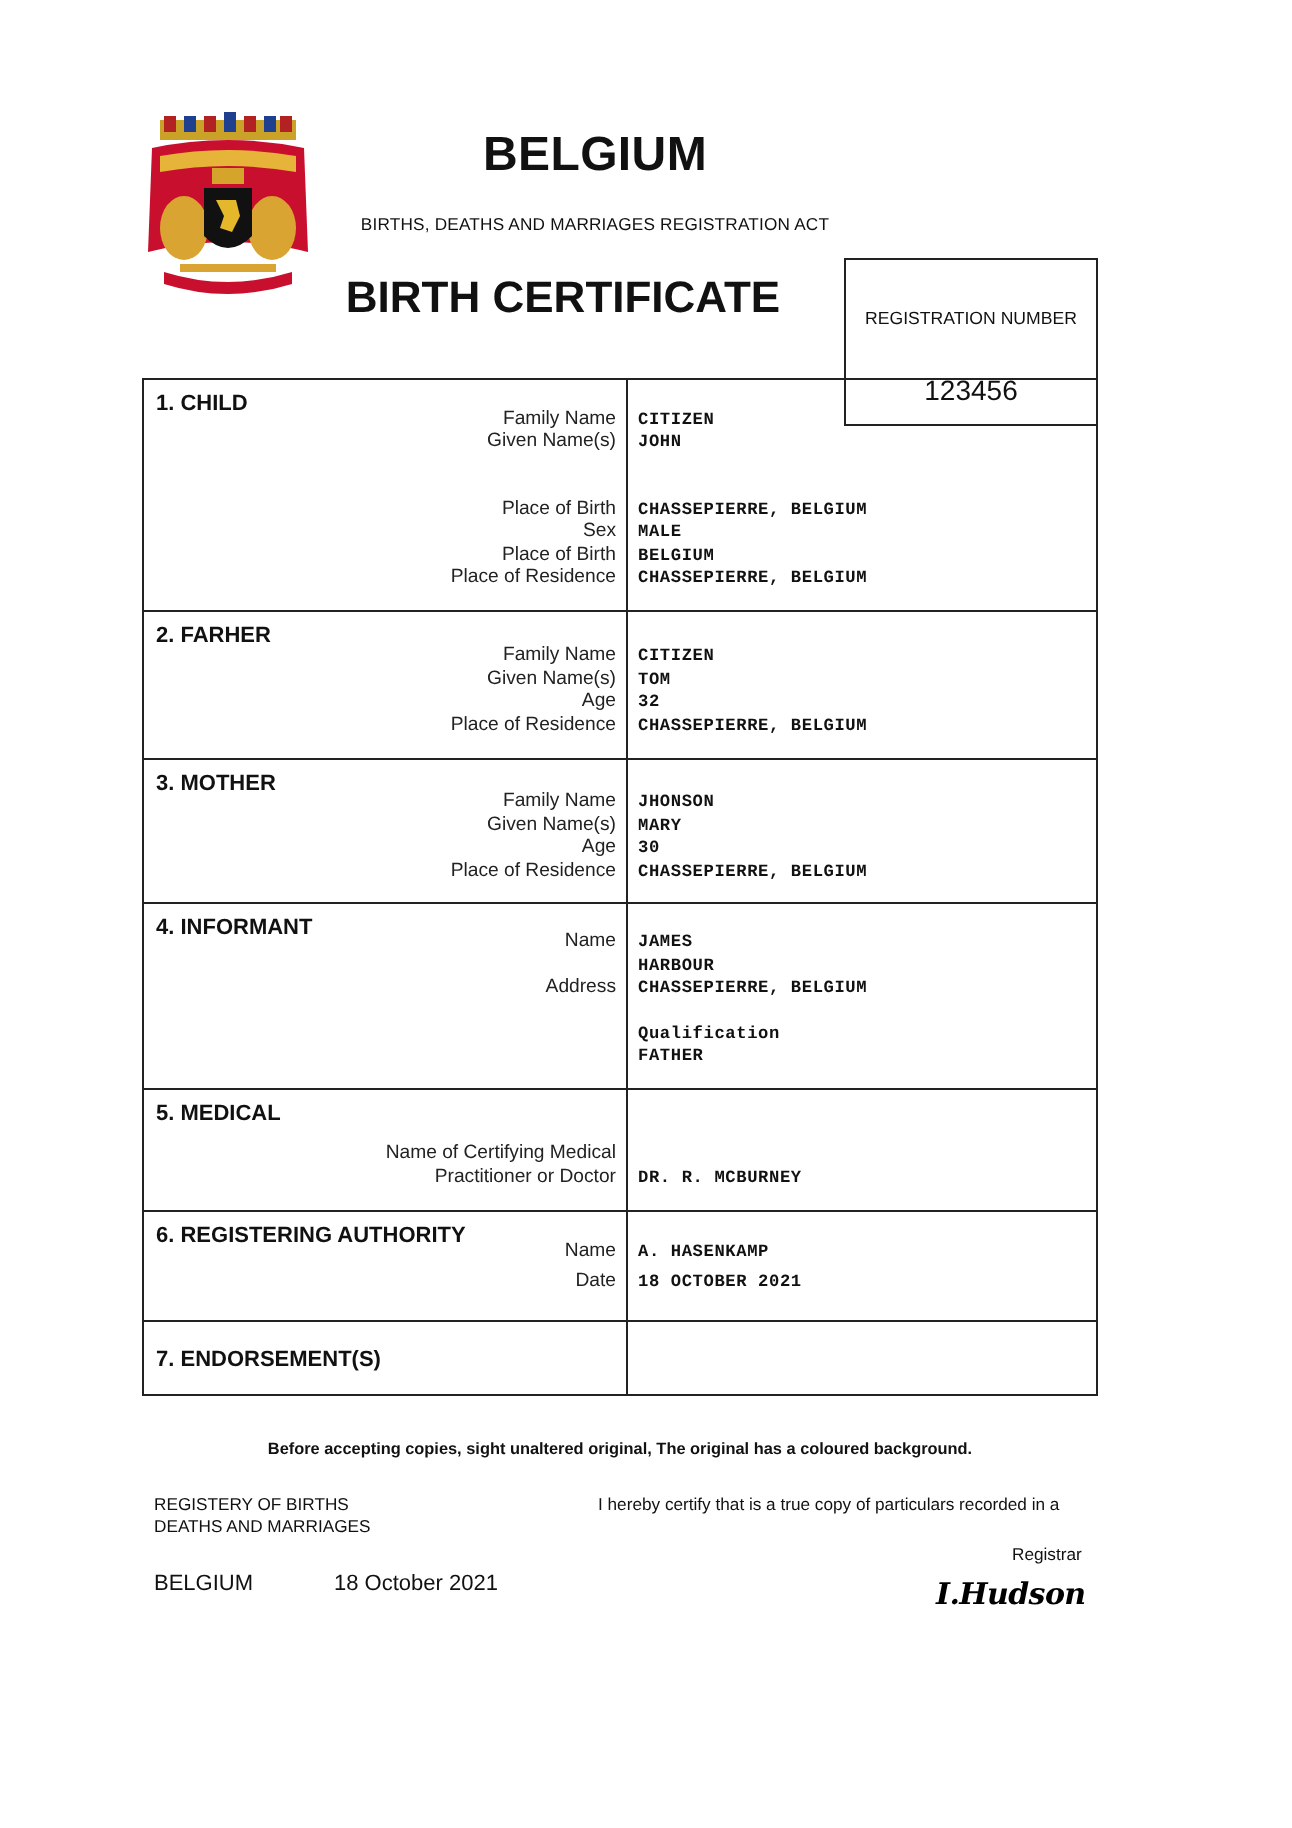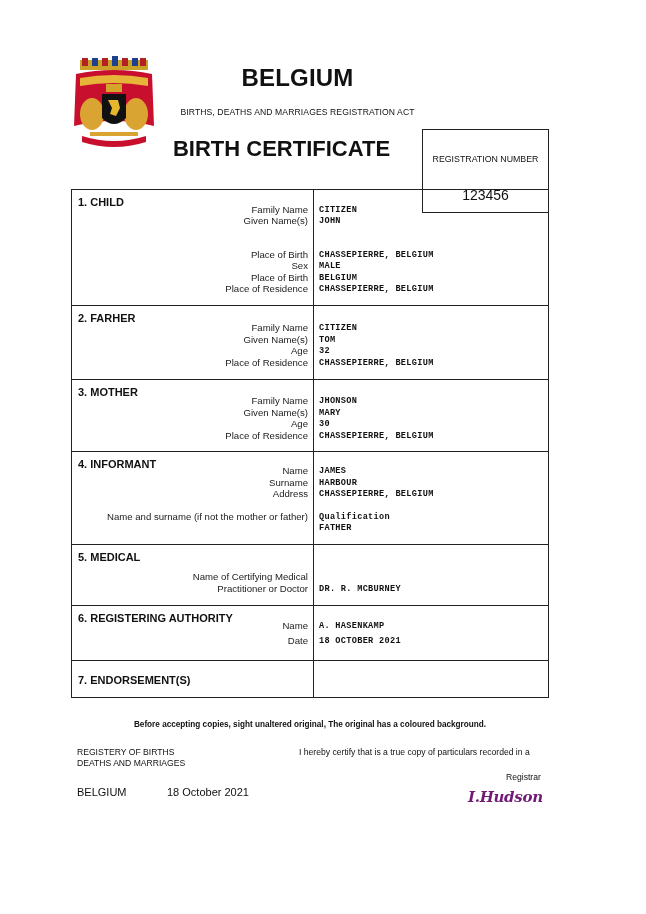--- a/index.html
+++ b/index.html
@@ -26,21 +26,21 @@
   .field { position: absolute; left: 0; width: 476px; height: 12px; }
   .flabel { position: absolute; right: 240px; width: 230px; text-align: right; font-size: 9.6px; color: #222; white-space: nowrap; line-height: 12px; }
   .fvalue { position: absolute; left: 247px; font-family: "Liberation Mono", monospace; font-weight: bold; font-size: 8.6px; white-space: nowrap; line-height: 12px; letter-spacing: 0.3px; }
 
   .notice { left: 60px; top: 720px; width: 500px; text-align: center; font-size: 8.2px; font-weight: bold; }
   .registry { left: 77px; top: 747px; font-size: 8.6px; line-height: 11px; }
   .certify { left: 299px; top: 747px; width: 250px; font-size: 8.6px; line-height: 11px; }
   .registrar { left: 506px; top: 772px; font-size: 8.6px; }
   .foot-country { left: 77px; top: 786px; font-size: 11px; }
   .foot-date { left: 167px; top: 786px; font-size: 11px; }
-  .signature { left: 468px; top: 788px; font-family: "DejaVu Serif", serif; font-style: italic; font-weight: bold; font-size: 15px; color: #701a75; letter-spacing: -0.3px; }
+  .signature { left: 468px; top: 788px; font-family: "DejaVu Serif", serif; font-style: italic; font-weight: bold; font-size: 15px; color: #000000; letter-spacing: -0.3px; }
 </style>
 </head>
 <body>
 
 <div class="abs crest">
   <svg width="88" height="98" viewBox="0 0 88 98">
 
     <rect x="10" y="4" width="68" height="10" fill="#c9a227"></rect>
     <rect x="12" y="2" width="6" height="8" fill="#b22222"></rect>
     <rect x="22" y="2" width="6" height="8" fill="#1f3f8f"></rect>
@@ -149,29 +149,27 @@
   </div>
 
   <div class="row" style="height:92px">
     <div class="divider"></div>
     <div class="sec-title">4. INFORMANT</div>
     <div class="field" style="top:13px">
       <span class="flabel">Name</span>
       <span class="fvalue">JAMES</span>
     </div>
     <div class="field" style="top:25px">
-      <span class="flabel">Surname</span>
       <span class="fvalue">HARBOUR</span>
     </div>
     <div class="field" style="top:36px">
       <span class="flabel">Address</span>
       <span class="fvalue">CHASSEPIERRE, BELGIUM</span>
     </div>
     <div class="field" style="top:59px">
-      <span class="flabel">Name and surname (if not the mother or father)</span>
       <span class="fvalue">Qualification</span>
     </div>
     <div class="field" style="top:70px">
       <span class="flabel"></span>
       <span class="fvalue">FATHER</span>
     </div>
   </div>
 
   <div class="row" style="height:60px">
     <div class="divider"></div>

